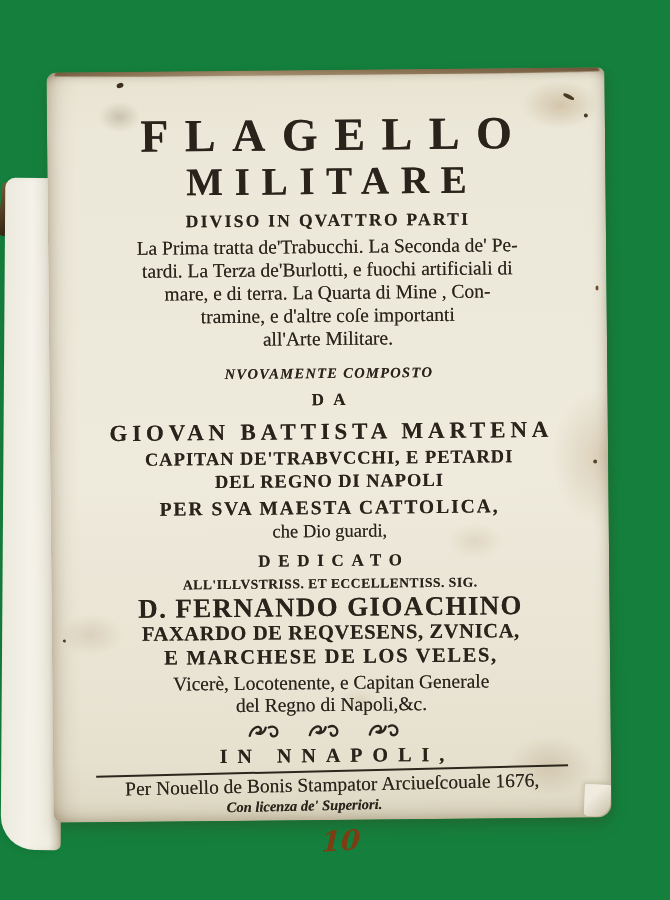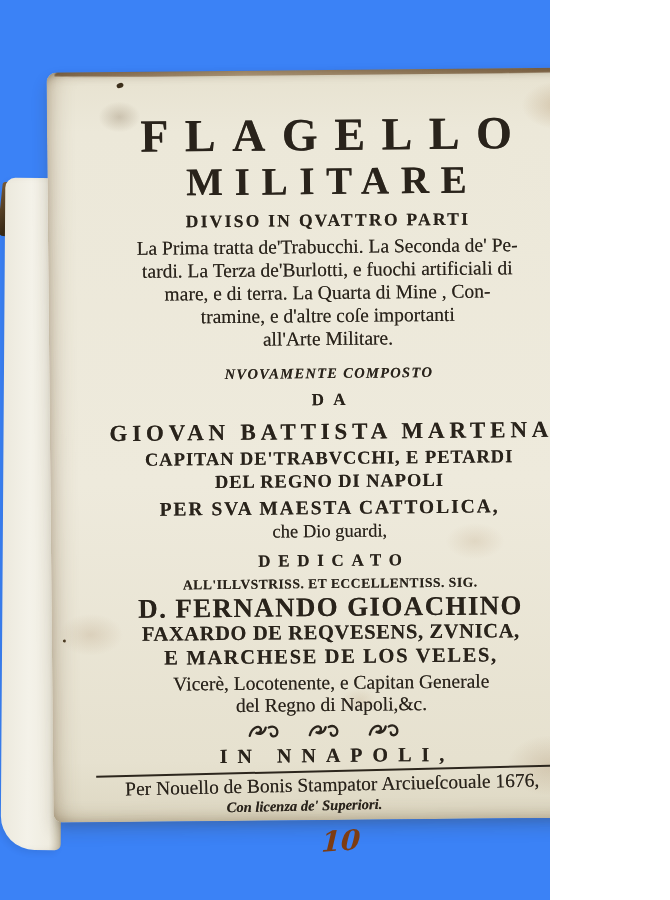--- a/index.html
+++ b/index.html
@@ -1,16 +1,16 @@
 <!DOCTYPE html>
 <html><head>
 <meta charset="utf-8">
 <style>
   html,body{margin:0;padding:0;}
-  .photo{position:relative;width:550px;height:900px;background:#3b82f6;overflow:hidden;
+  .photo{position:relative;width:670px;height:900px;background:#15803d;overflow:hidden;
          font-family:"Liberation Serif", serif;}
 
   
   .spine-notch{position:absolute;left:0px;top:183px;width:26px;height:54px;
     background:linear-gradient(135deg,#7b5c38,#3a2b17 70%);
     border-radius:3px 14px 16px 6px;transform:rotate(6deg);}
 
   
   .under-leaf{position:absolute;left:3px;top:178px;width:60px;height:672px;
     background:linear-gradient(90deg,#ece9dd 0%,#f4f2e9 45%,#efece0 80%,#d8d2bf 97%,#c9c2ab 100%);

